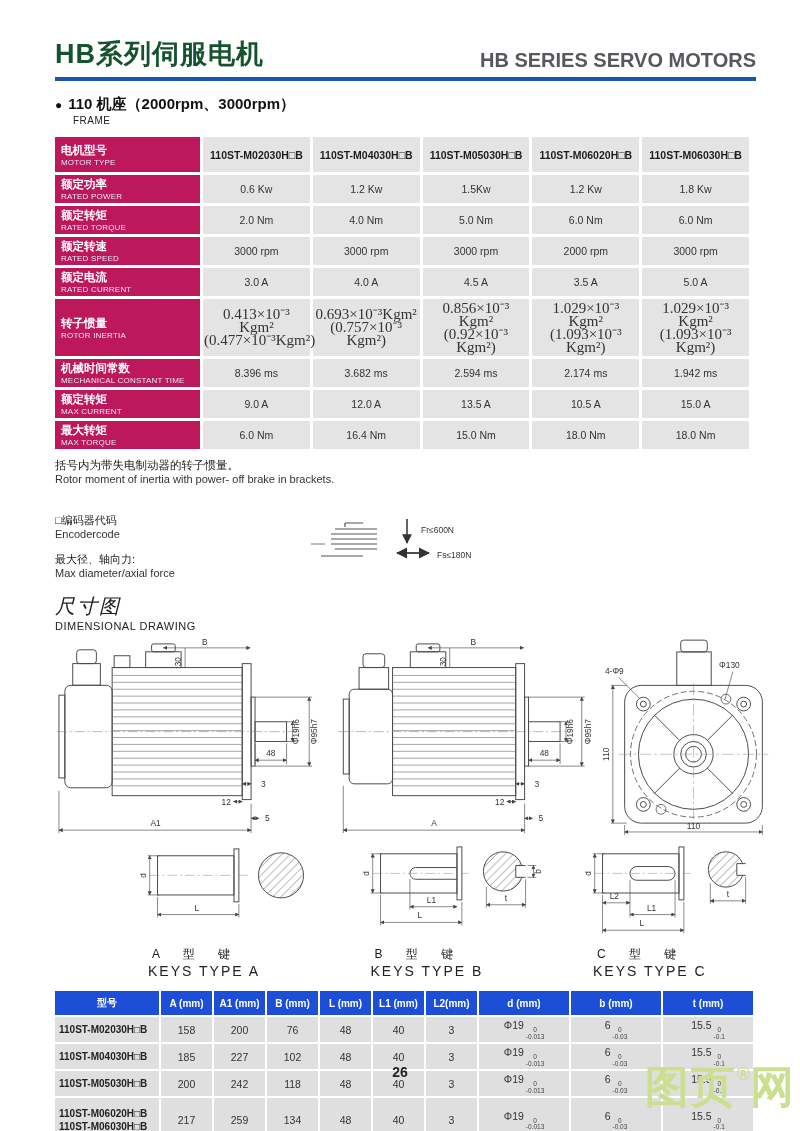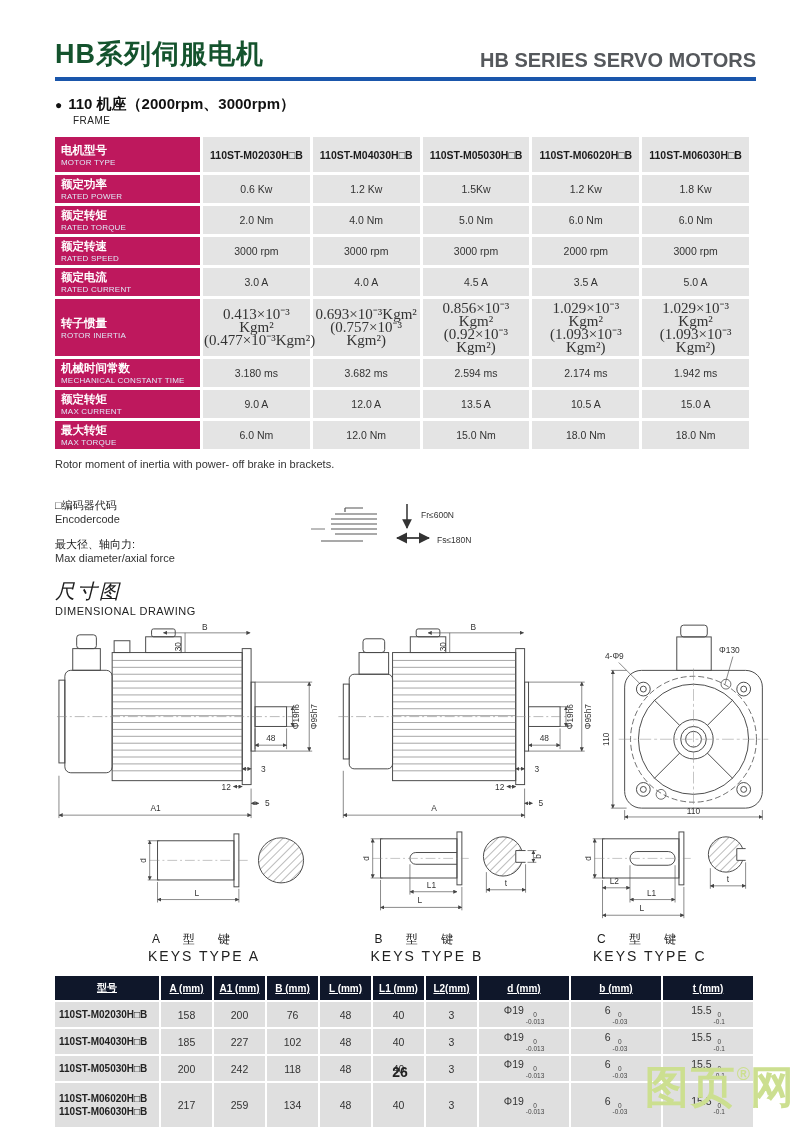--- a/index.html
+++ b/index.html
@@ -41,21 +41,21 @@
   
   .drawrow{display:flex;margin:6px 0 0 55px;gap:8px;}
   svg text{font-family:"Liberation Sans","DejaVu Sans",sans-serif;font-size:8.5px;fill:#333;}
   .keyrow{display:flex;margin:4px 30px 0 140px;justify-content:space-between;}
   .keyfig{text-align:left;}
   .kcap .z{font-size:12px;color:#1c1c1c;word-spacing:16px;letter-spacing:2px;margin-left:12px;}
   .kcap .e{font-size:14px;color:#222;letter-spacing:2px;margin-left:8px;}
   
   table.dim{border-collapse:collapse;table-layout:fixed;width:700px;margin:10px 0 0 53px;}
   table.dim th,table.dim td{border:2px solid #fff;box-sizing:border-box;}
-  table.dim th{background:#0f172a;color:#fff;font-size:10px;font-weight:bold;height:26px;text-decoration:underline;}
+  table.dim th{background:#1d4ed8;color:#fff;font-size:10px;font-weight:bold;height:26px;}
   table.dim td{background:#dfdfdf;font-size:10.5px;color:#333;text-align:center;vertical-align:middle;}
   table.dim td.mod{text-align:left;padding-left:4px;font-weight:bold;color:#222;font-size:10px;}
   td.mod span{display:block;line-height:13px;}
   tr.r-std{height:27px;} tr.r-big{height:46px;}
   .tol{display:inline-flex;flex-direction:column;margin-left:2px;vertical-align:-3px;}
   .tol i{font-style:normal;font-size:6.5px;line-height:6.5px;color:#444;}
   
   .pagenum{position:absolute;left:0;right:0;top:1064px;text-align:center;
            font-size:14px;font-weight:bold;color:#222;}
   .watermark{position:absolute;right:4px;top:1058px;font-size:44px;font-weight:bold;
@@ -158,21 +158,21 @@
       <td>
             <span class="l2">1.029×10⁻³ Kgm²</span>
             <span class="l2">(1.093×10⁻³ Kgm²)</span>
           </td>
     </tr>
     <tr class="h-sm">
       <th class="lbl">
             <span class="z">机械时间常数</span>
             <span class="e">MECHANICAL CONSTANT TIME</span>
           </th>
-      <td>3.180 ms</td>
+      <td>8.396 ms</td>
       <td>3.682 ms</td>
       <td>2.594 ms</td>
       <td>2.174 ms</td>
       <td>1.942 ms</td>
     </tr>
     <tr class="h-sm">
       <th class="lbl">
             <span class="z">额定转矩</span>
             <span class="e">MAX  CURRENT</span>
           </th>
@@ -181,29 +181,30 @@
       <td>13.5 A</td>
       <td>10.5 A</td>
       <td>15.0 A</td>
     </tr>
     <tr class="h-sm">
       <th class="lbl">
             <span class="z">最大转矩</span>
             <span class="e">MAX TORQUE</span>
           </th>
       <td>6.0 Nm</td>
-      <td>12.0 Nm</td>
+      <td>16.4 Nm</td>
       <td>15.0 Nm</td>
       <td>18.0 Nm</td>
       <td>18.0 Nm</td>
     </tr>
   </tbody>
     </table>
 
   <div class="note">
+    <div class="z">括号内为带失电制动器的转子惯量。</div>
     <div class="e">Rotor moment of inertia with power- off brake in brackets.</div>
   </div>
 
   <div class="info">
     <div class="labels">
       <div class="pair">
         <div class="z">□编码器代码</div>
         <div class="e">Encodercode</div>
       </div>
       <div class="pair">

